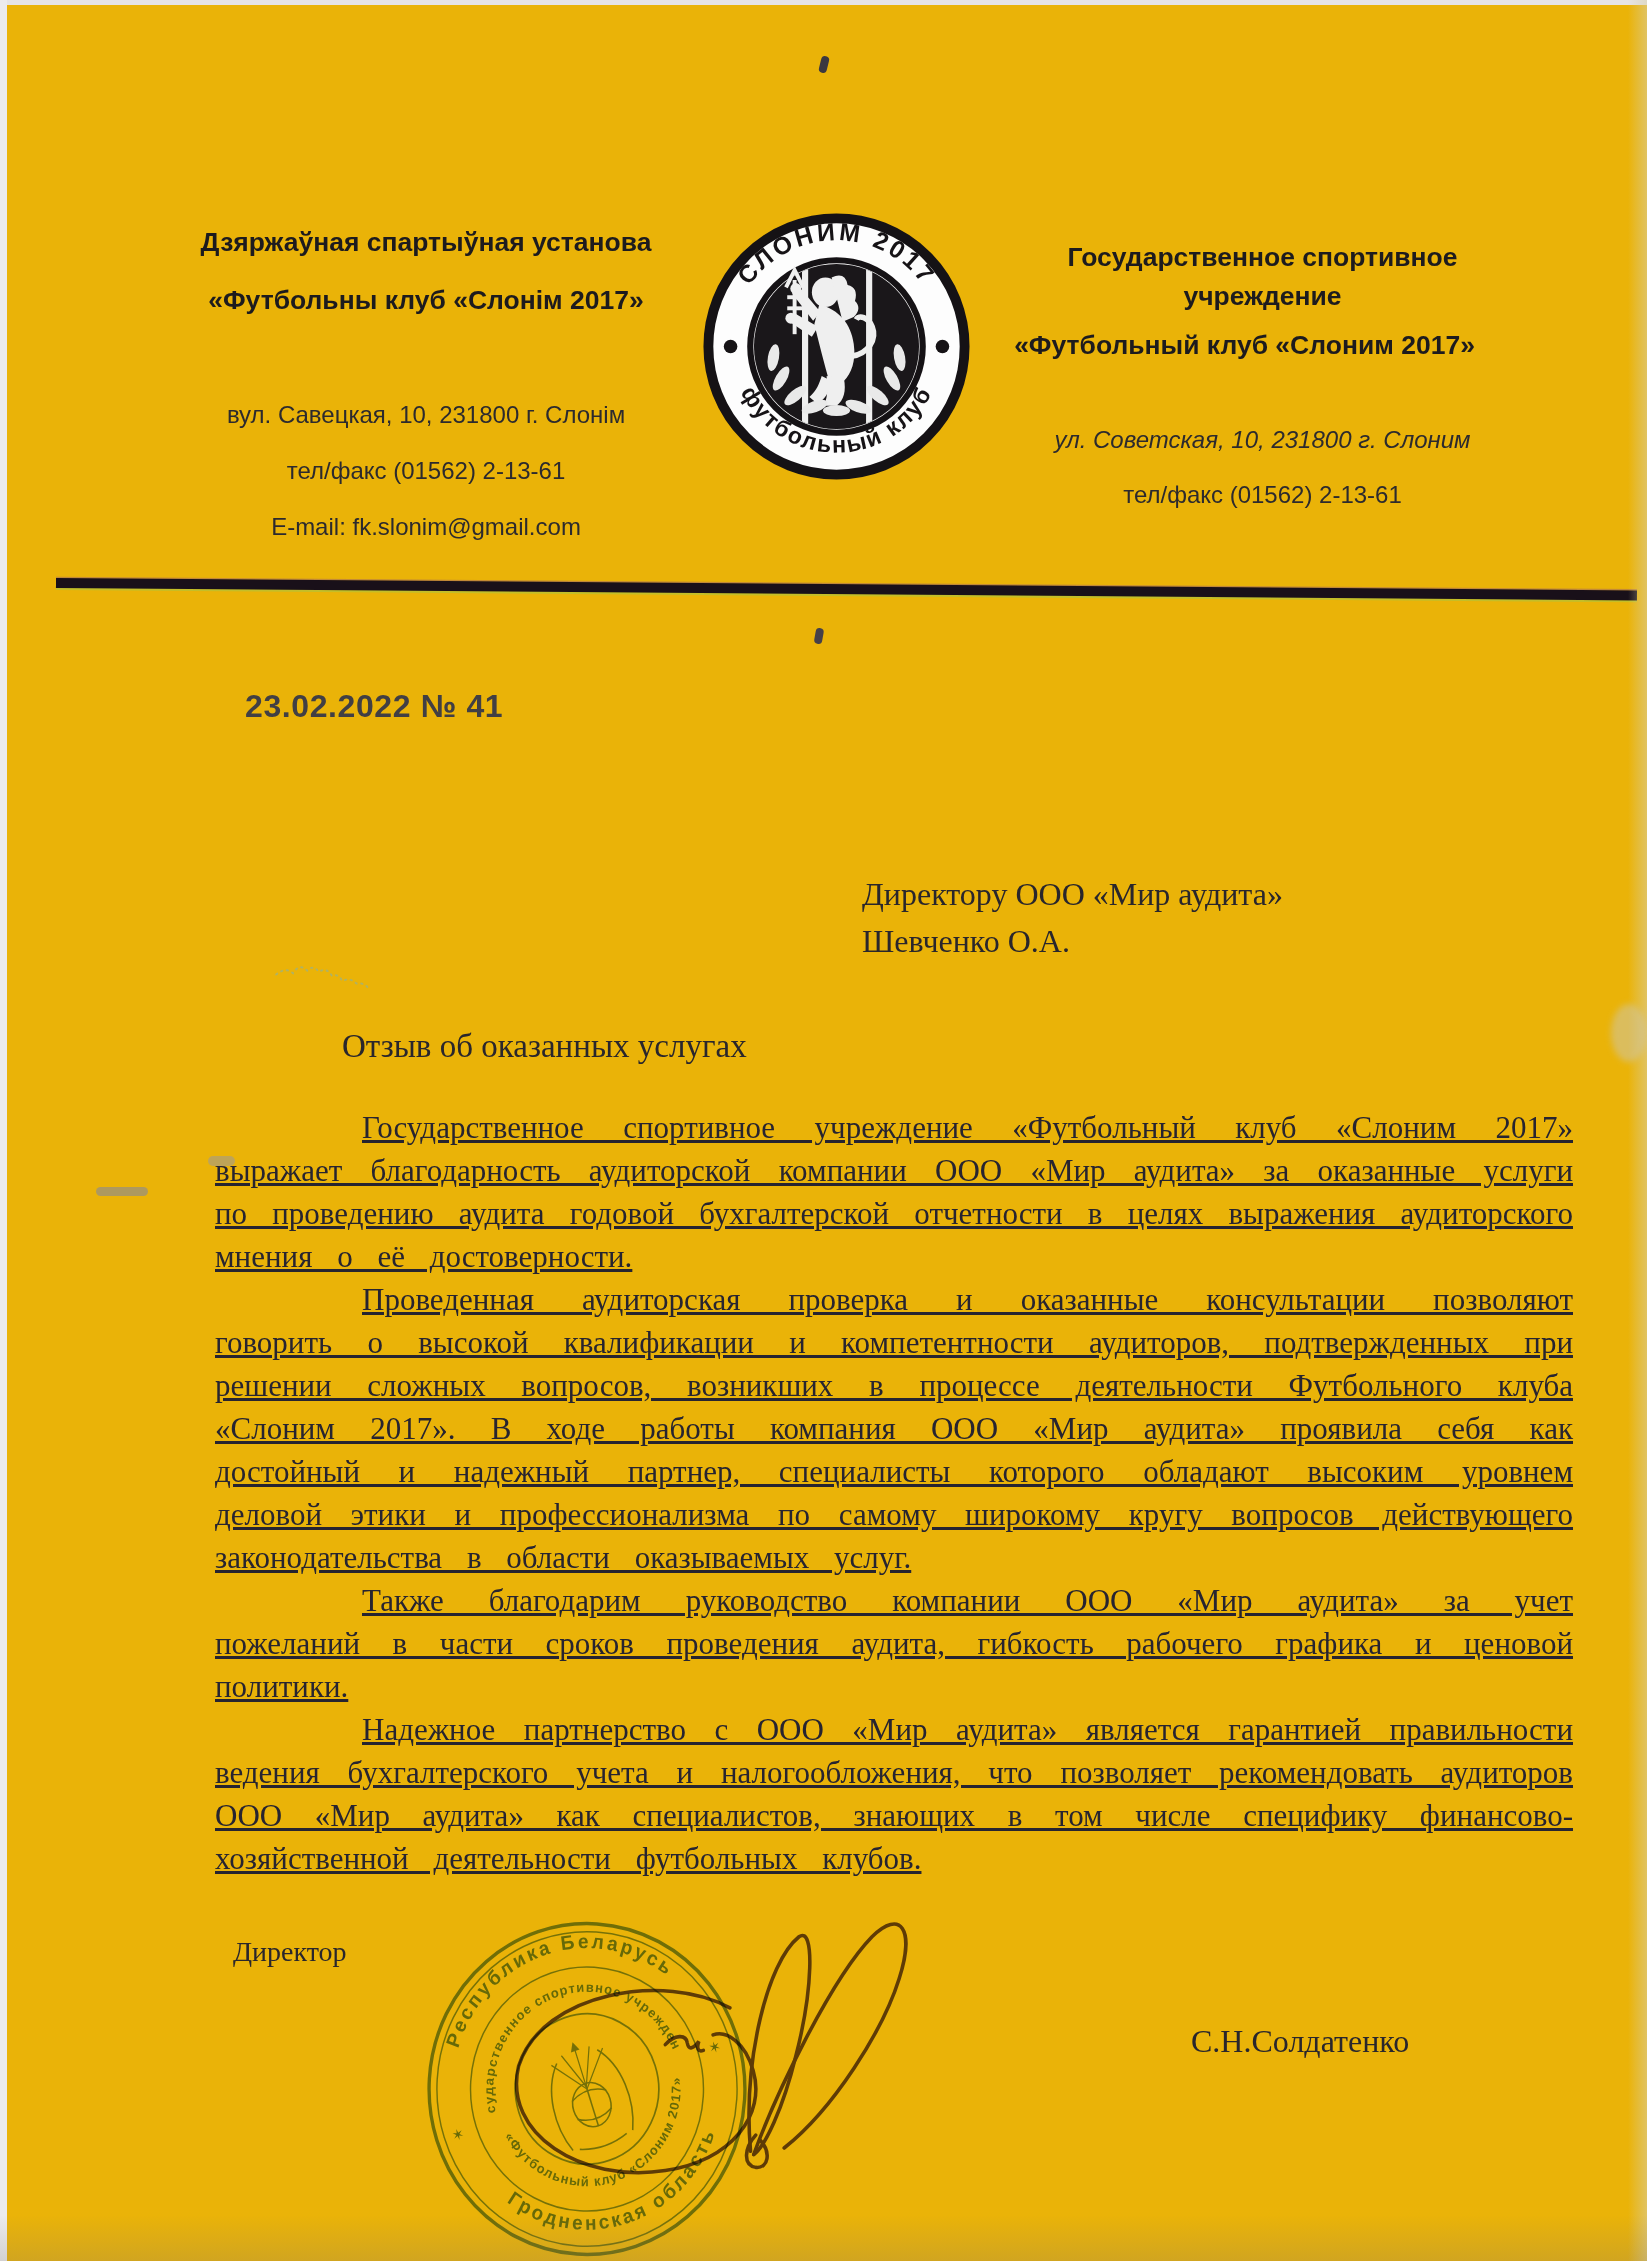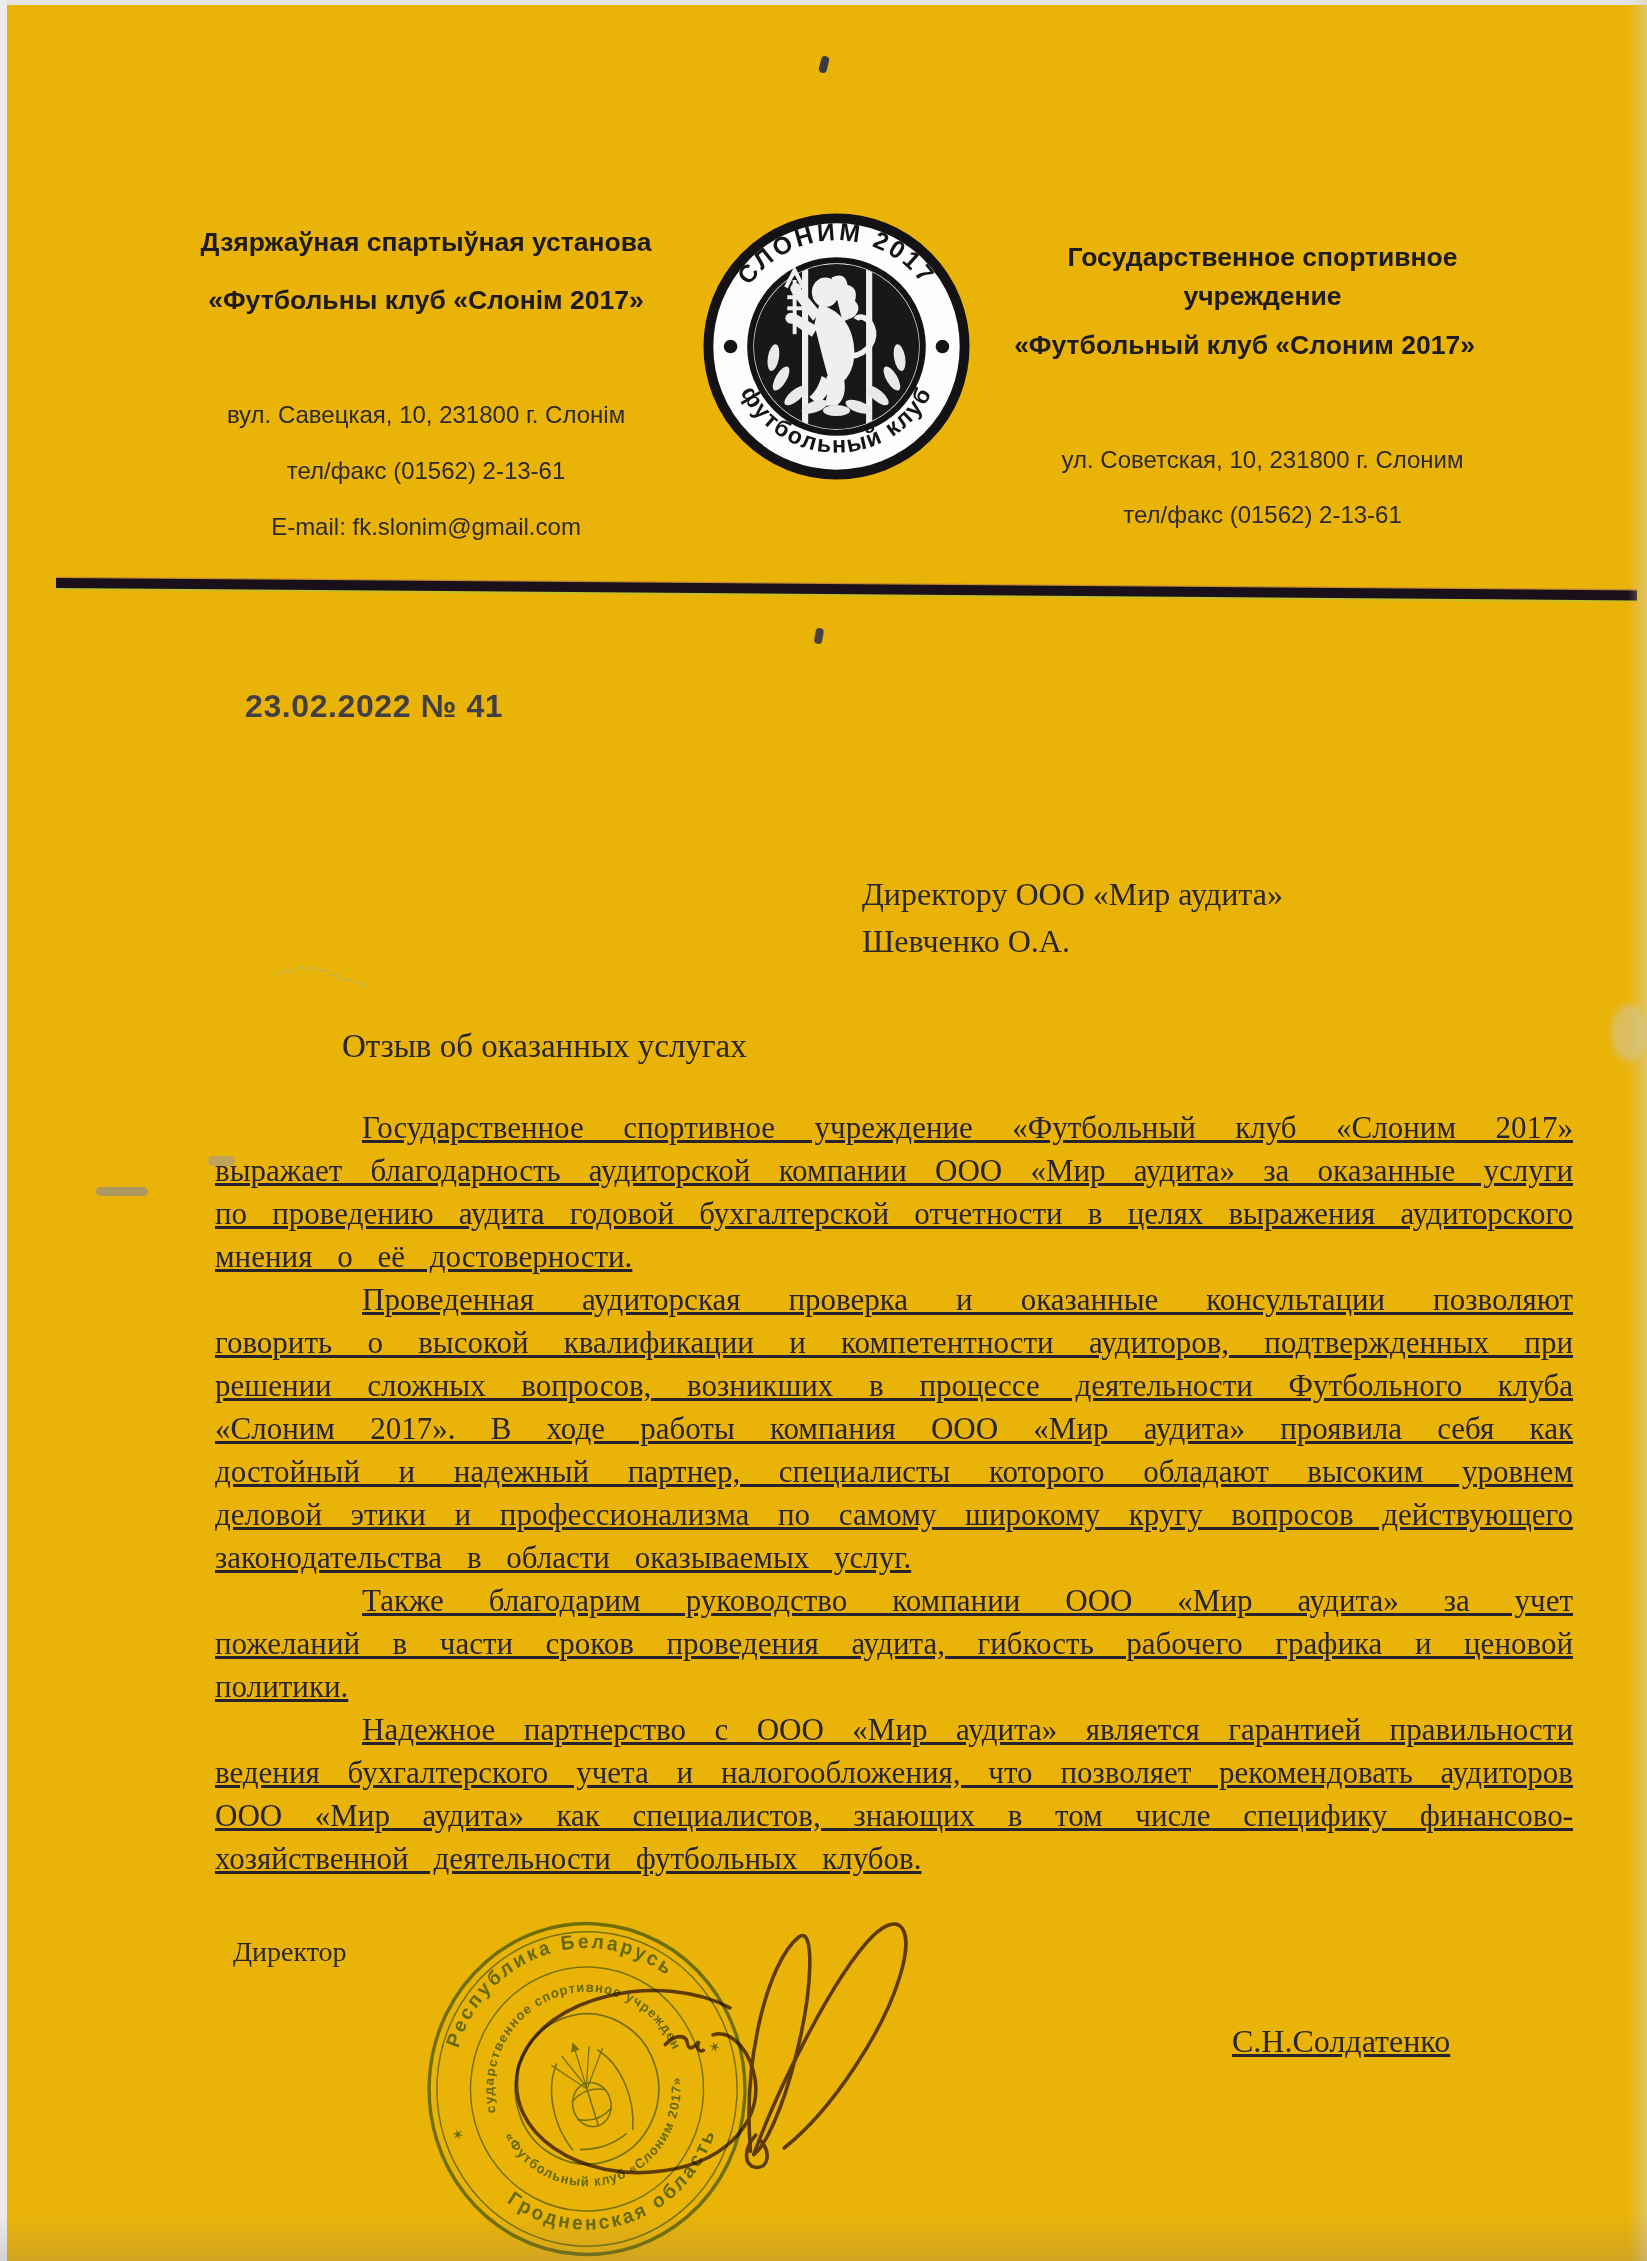--- a/index.html
+++ b/index.html
@@ -21,21 +21,21 @@
     position:absolute;left:988px;top:238px;width:549px;
     text-align:center;
     font-family:"Liberation Sans","DejaVu Sans",sans-serif;
   }
   .org-title{font-weight:700;font-size:26.5px;color:#1d1b1e;line-height:31px;}
   .hdr-left .org-title.l1{margin-bottom:27px;}
   .hdr-left .contact{margin-top:28px;}
   .contact{font-weight:400;font-size:24px;color:#2c2a2e;line-height:28px;}
   .hdr-right .org-title.l1{line-height:39px;margin-bottom:0;}
   .hdr-right .club{margin-top:14px;margin-left:-36px;}
-  .hdr-right .contact.addr{margin-top:85px;}
+  .hdr-right .contact.addr{margin-top:65px;font-style:italic;}
   .hdr-right .contact.tel{margin-top:27px;}
   .hdr-left .contact.addr{margin-top:85px;}
 
   .logo{position:absolute;left:701px;top:211px;width:271px;height:271px;}
 
   .divider{
     position:absolute;left:56px;top:578px;width:1581px;height:9.7px;
     background:#191019;
     transform:rotate(0.45deg);transform-origin:left center;
     box-shadow:0 1.9px 0 rgba(150,205,80,.45), 0 -1.3px 0 rgba(120,60,140,.35);
@@ -55,21 +55,21 @@
     position:absolute;left:342px;top:1028px;
     font-size:33px;color:#29262c;
   }
   .body-text{
     position:absolute;left:215px;top:1106px;width:1358px;
     font-size:31px;line-height:43px;
     text-align:justify;color:#272430;text-decoration:underline;
   }
   .body-text p{margin:0;text-indent:147px;word-spacing:17px;}
   .sign-title{position:absolute;left:233px;top:1936px;font-size:28px;color:#29262c;}
-  .sign-name{position:absolute;left:1232px;top:2023px;font-size:32px;color:#29262c;text-decoration:underline;}
+  .sign-name{position:absolute;left:1191px;top:2023px;font-size:32px;color:#29262c;}
 
   
   .stamp{
     position:absolute;left:419px;top:1913px;width:336px;height:352px;
     mix-blend-mode:multiply;opacity:.88;
   }
   .handsign{
     position:absolute;left:452px;top:1898px;width:517px;height:323px;
     mix-blend-mode:multiply;
   }

